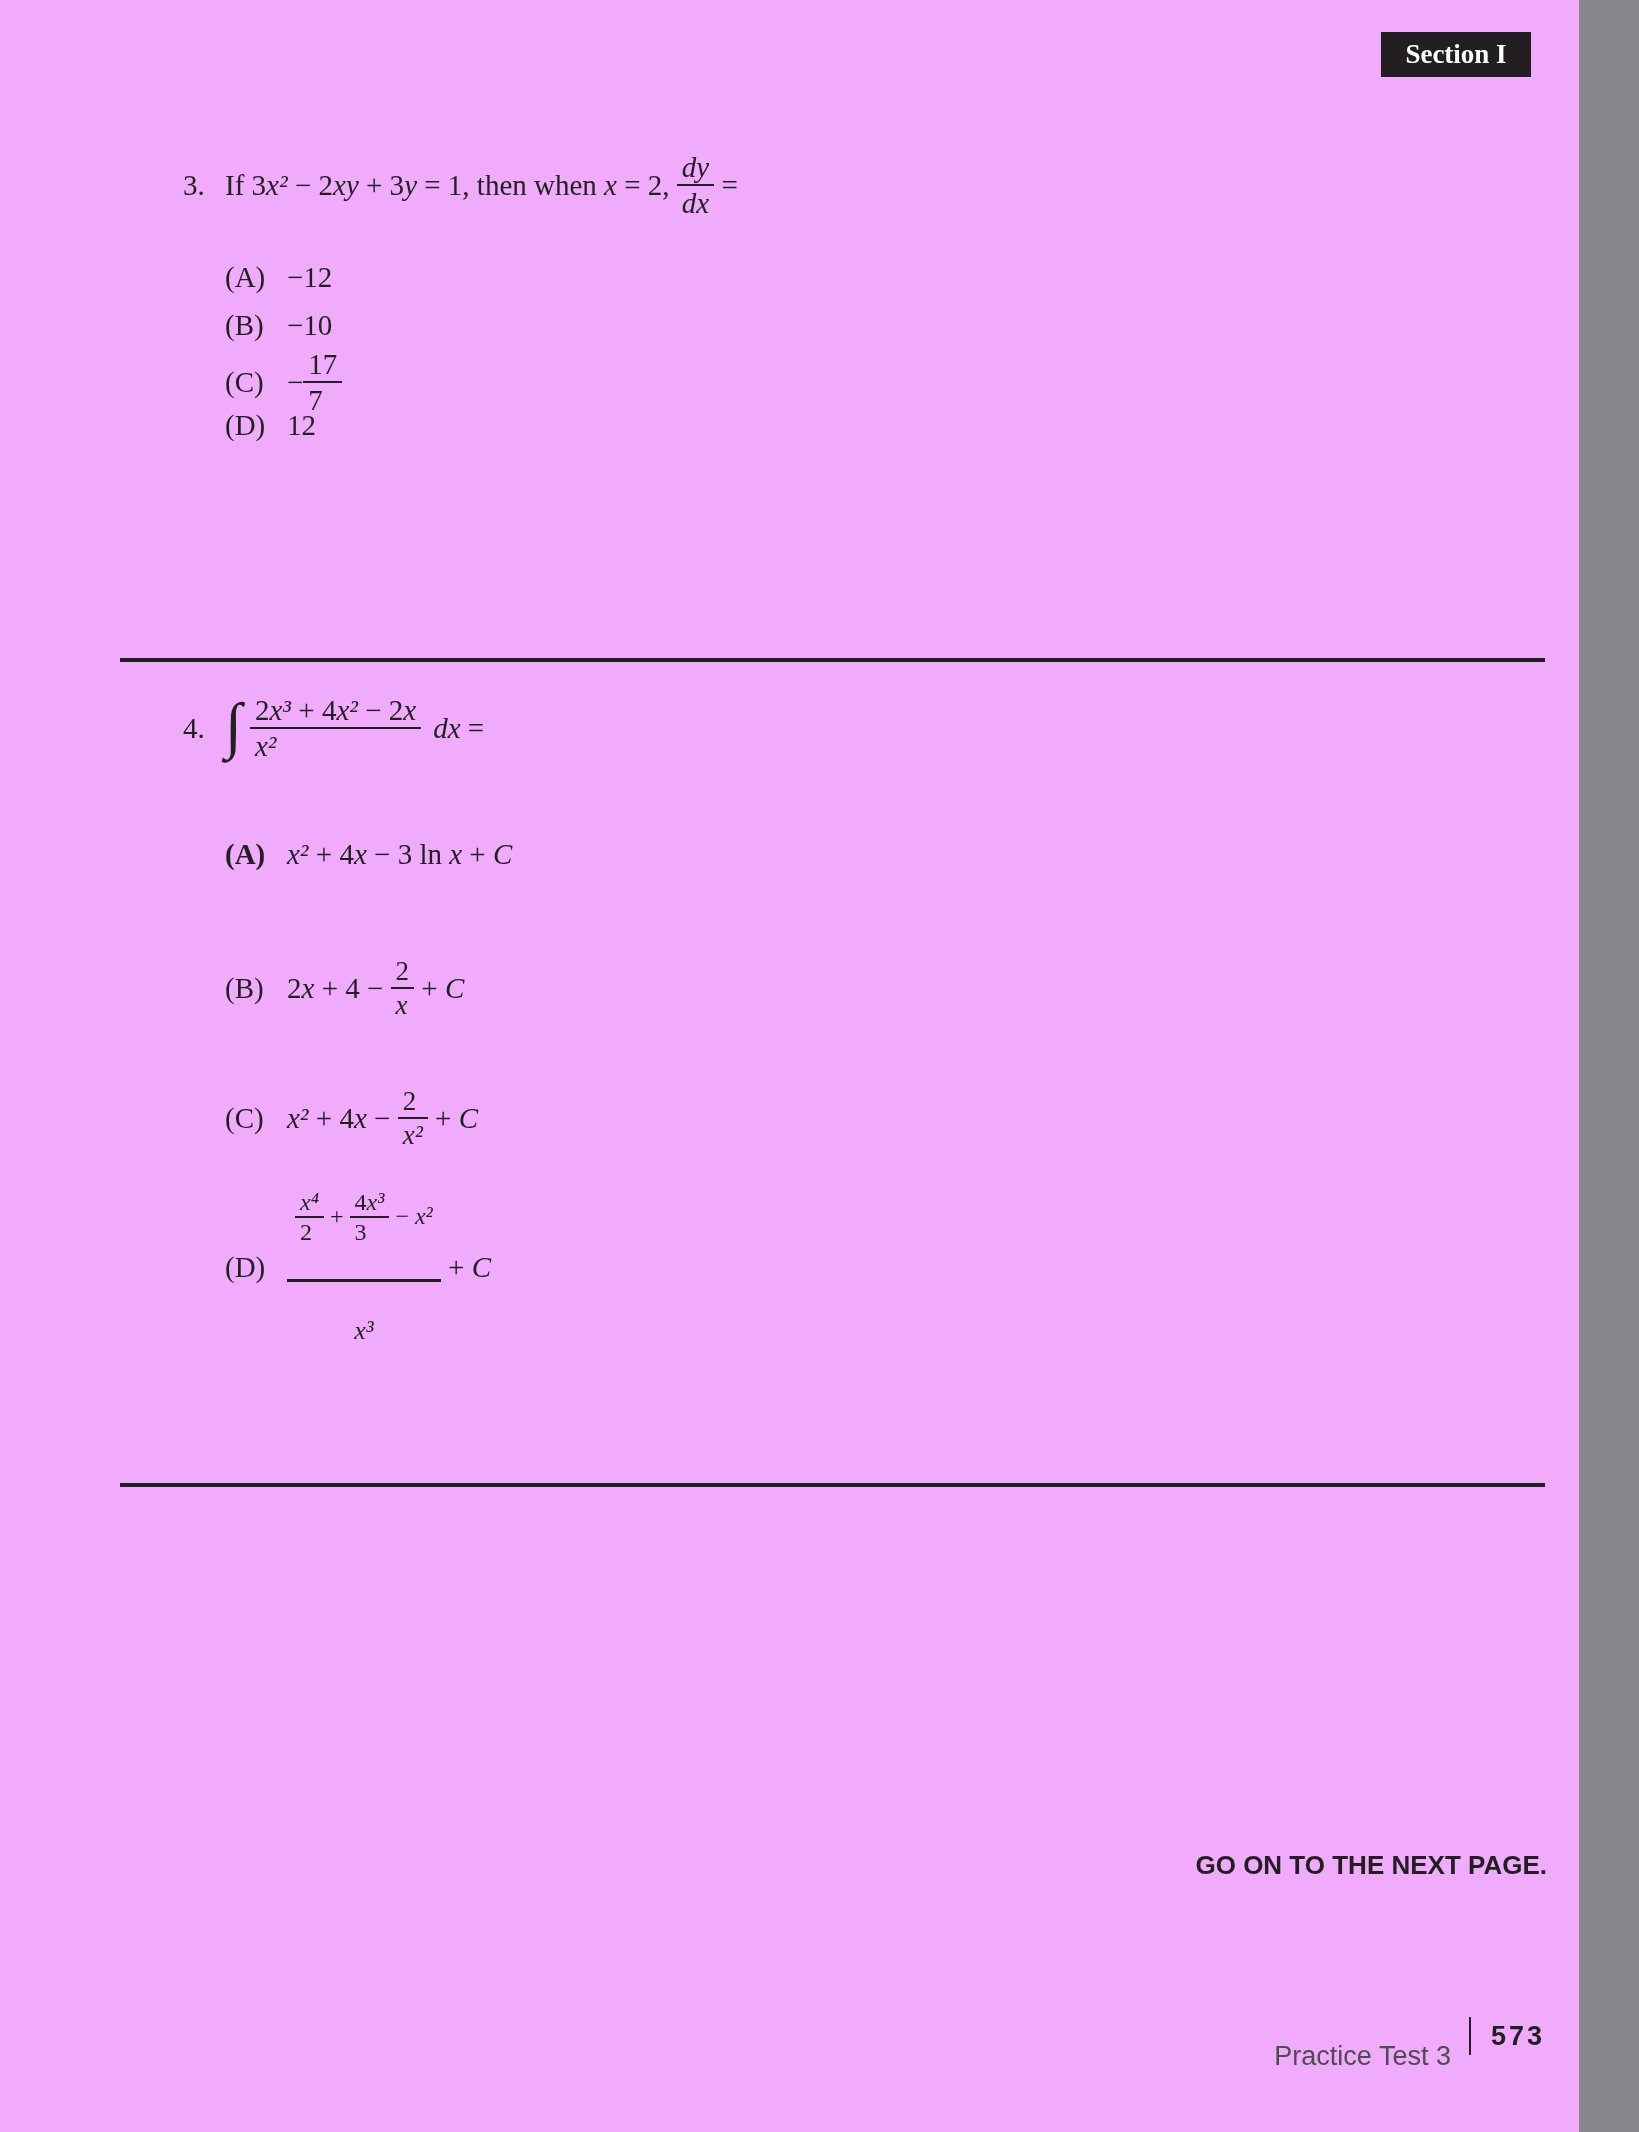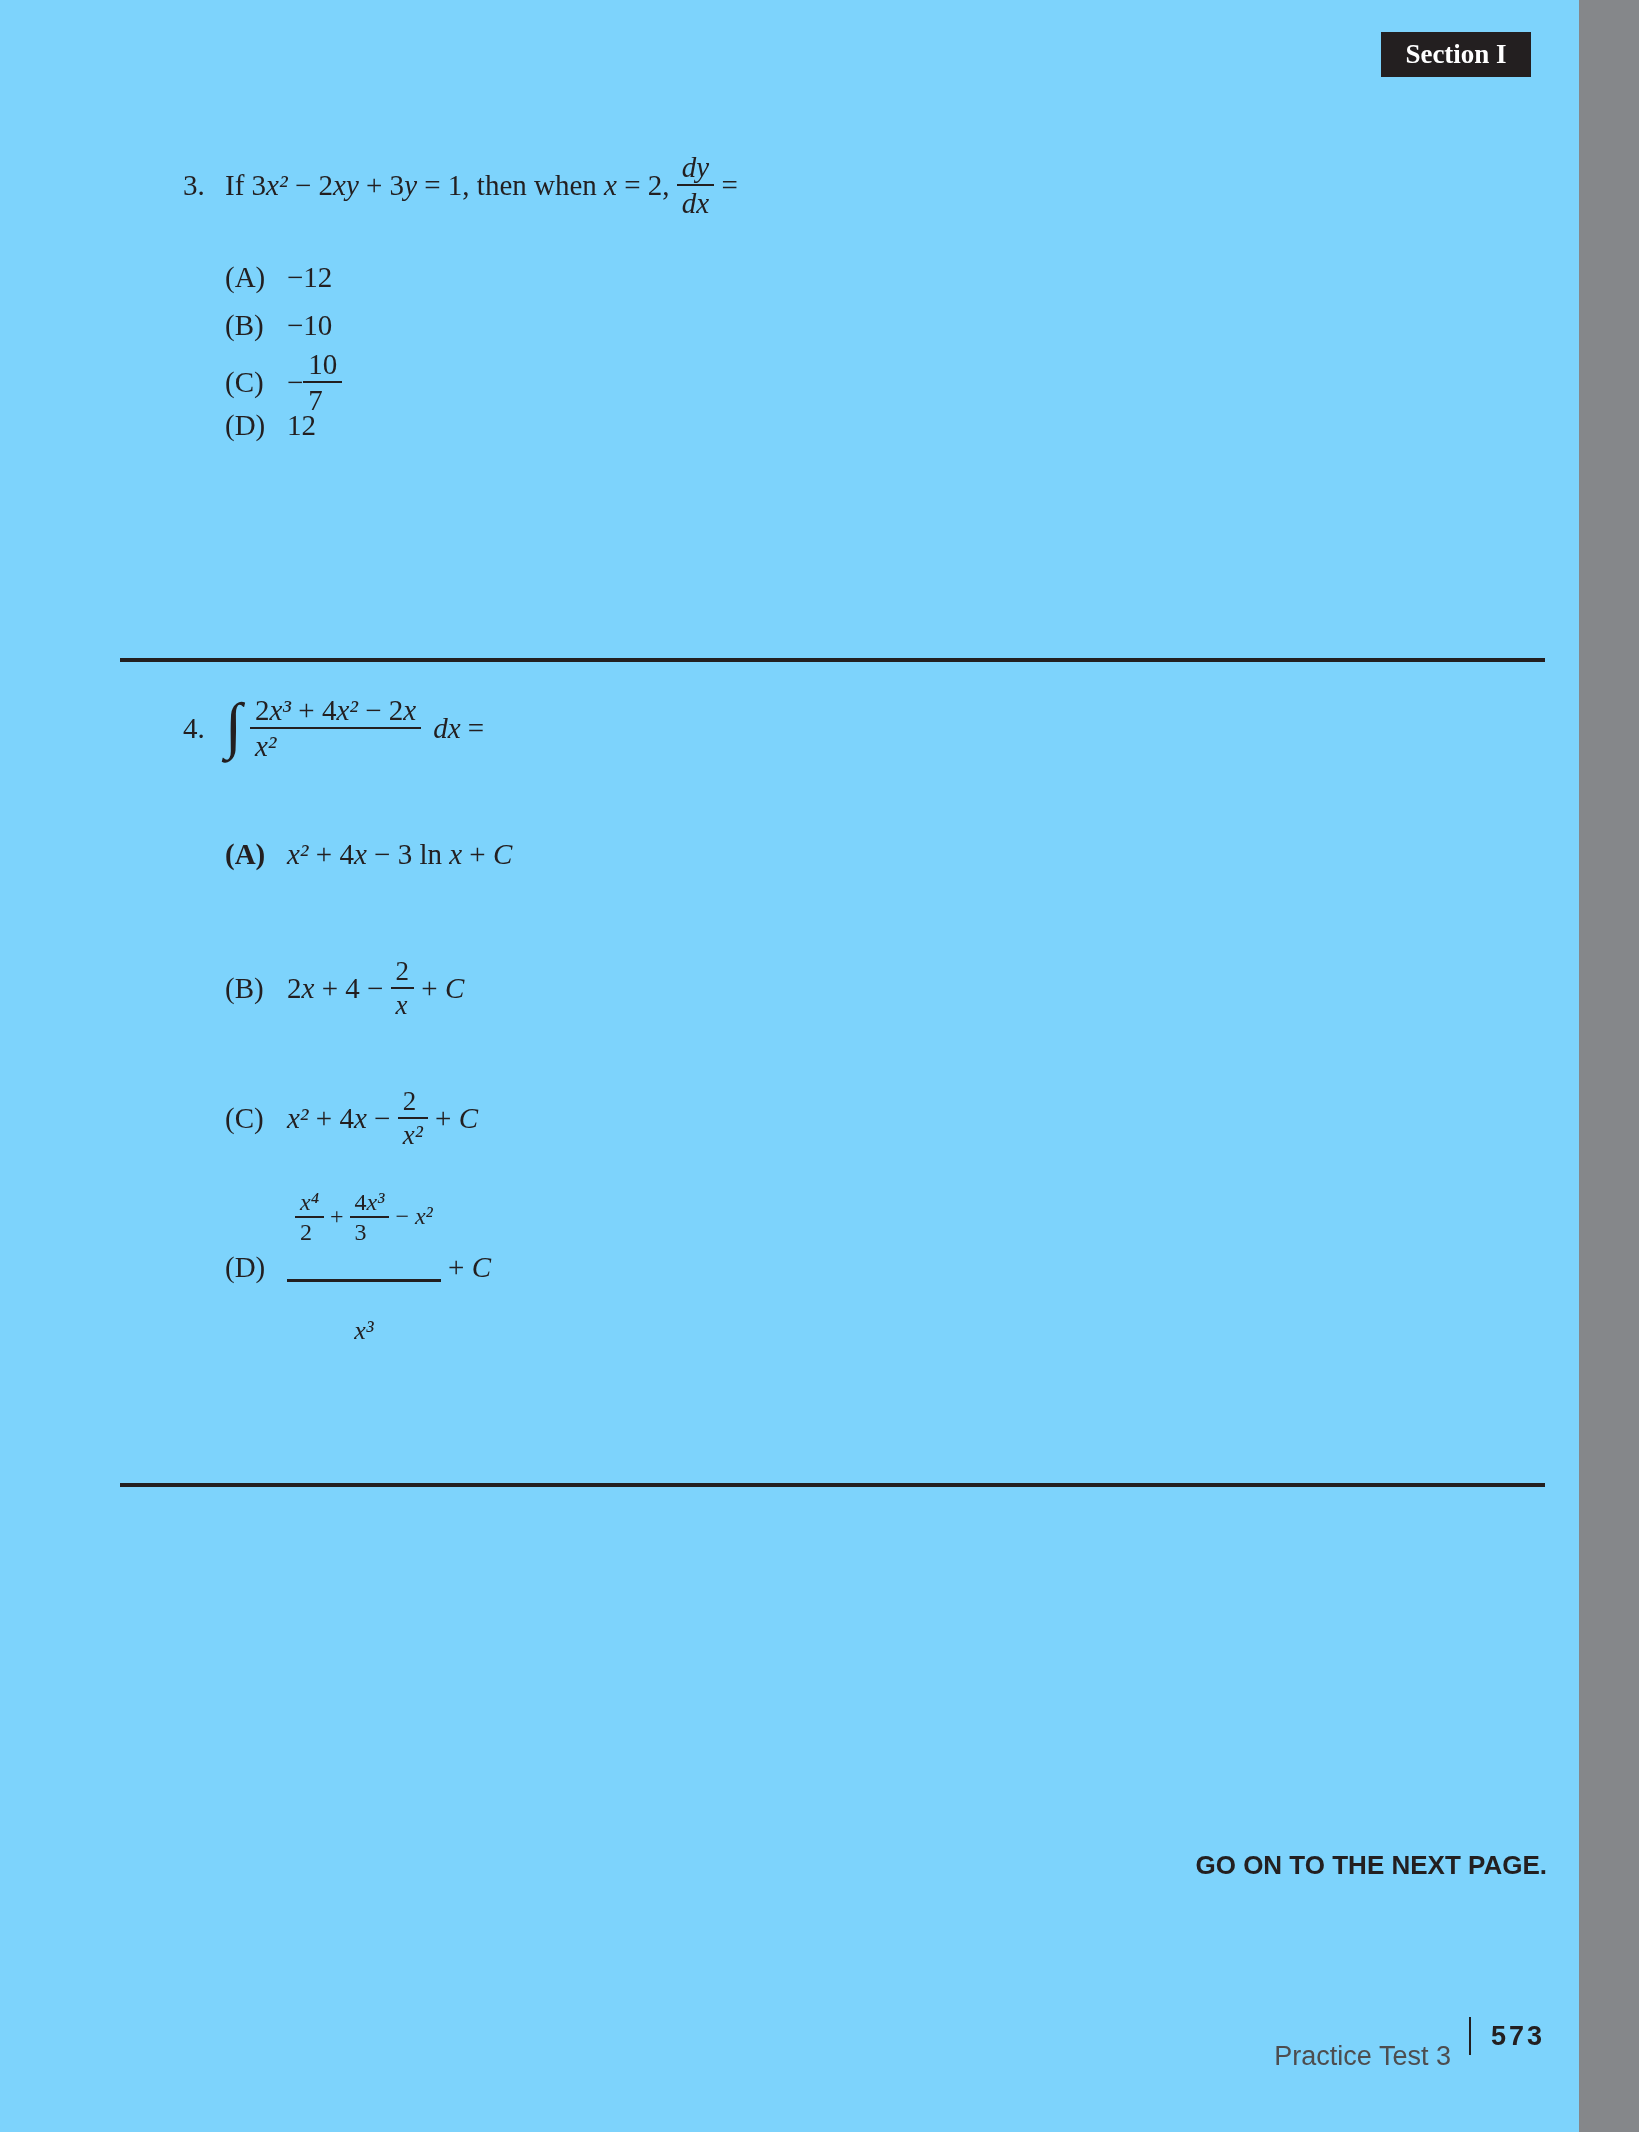--- a/index.html
+++ b/index.html
@@ -1,16 +1,16 @@
 <!DOCTYPE html>
 <html><head>
 <meta charset="utf-8">
 <style>
   html,body{margin:0;padding:0;background:#fff;}
-  .page{position:relative;width:1639px;height:2132px;background:#7dd3fc;overflow:hidden;
+  .page{position:relative;width:1639px;height:2132px;background:#f0abfc;overflow:hidden;
         font-family:"Liberation Serif","DejaVu Serif",serif;color:#231f20;}
   .edge-strip{position:absolute;left:1579px;top:0;width:60px;height:2132px;background:#85878a;}
   .section-badge{position:absolute;left:1381px;top:32px;width:150px;height:45px;background:#231f20;
         display:flex;align-items:center;justify-content:center;}
   .section-badge span{color:#ffffff;font-weight:bold;font-size:27px;font-family:"Liberation Serif","DejaVu Serif",serif;}
 
   .math-row{position:absolute;display:flex;align-items:center;font-size:29px;line-height:1.15;white-space:pre;}
   .rm{font-style:normal;}
   .it{font-style:italic;}
   .bold{font-weight:bold;}
@@ -78,21 +78,21 @@
     <span class="rm">−12</span>
   </div>
   <div class="math-row" style="left:225px;top:309px;">
     <span class="opt-label rm">(B)</span>
     <span class="rm">−10</span>
   </div>
   <div class="math-row" style="left:225px;top:349px;">
     <span class="opt-label rm">(C)</span>
     <span class="rm">−</span>
     <span class="frac">
-      <span class="num rm">10</span>
+      <span class="num rm">17</span>
       <span class="fbar"></span>
       <span class="den rm">7</span>
     </span>
   </div>
   <div class="math-row" style="left:225px;top:409px;">
     <span class="opt-label rm">(D)</span>
     <span class="rm">12</span>
   </div>
 
   <div class="divider" style="top:658px;"></div>

